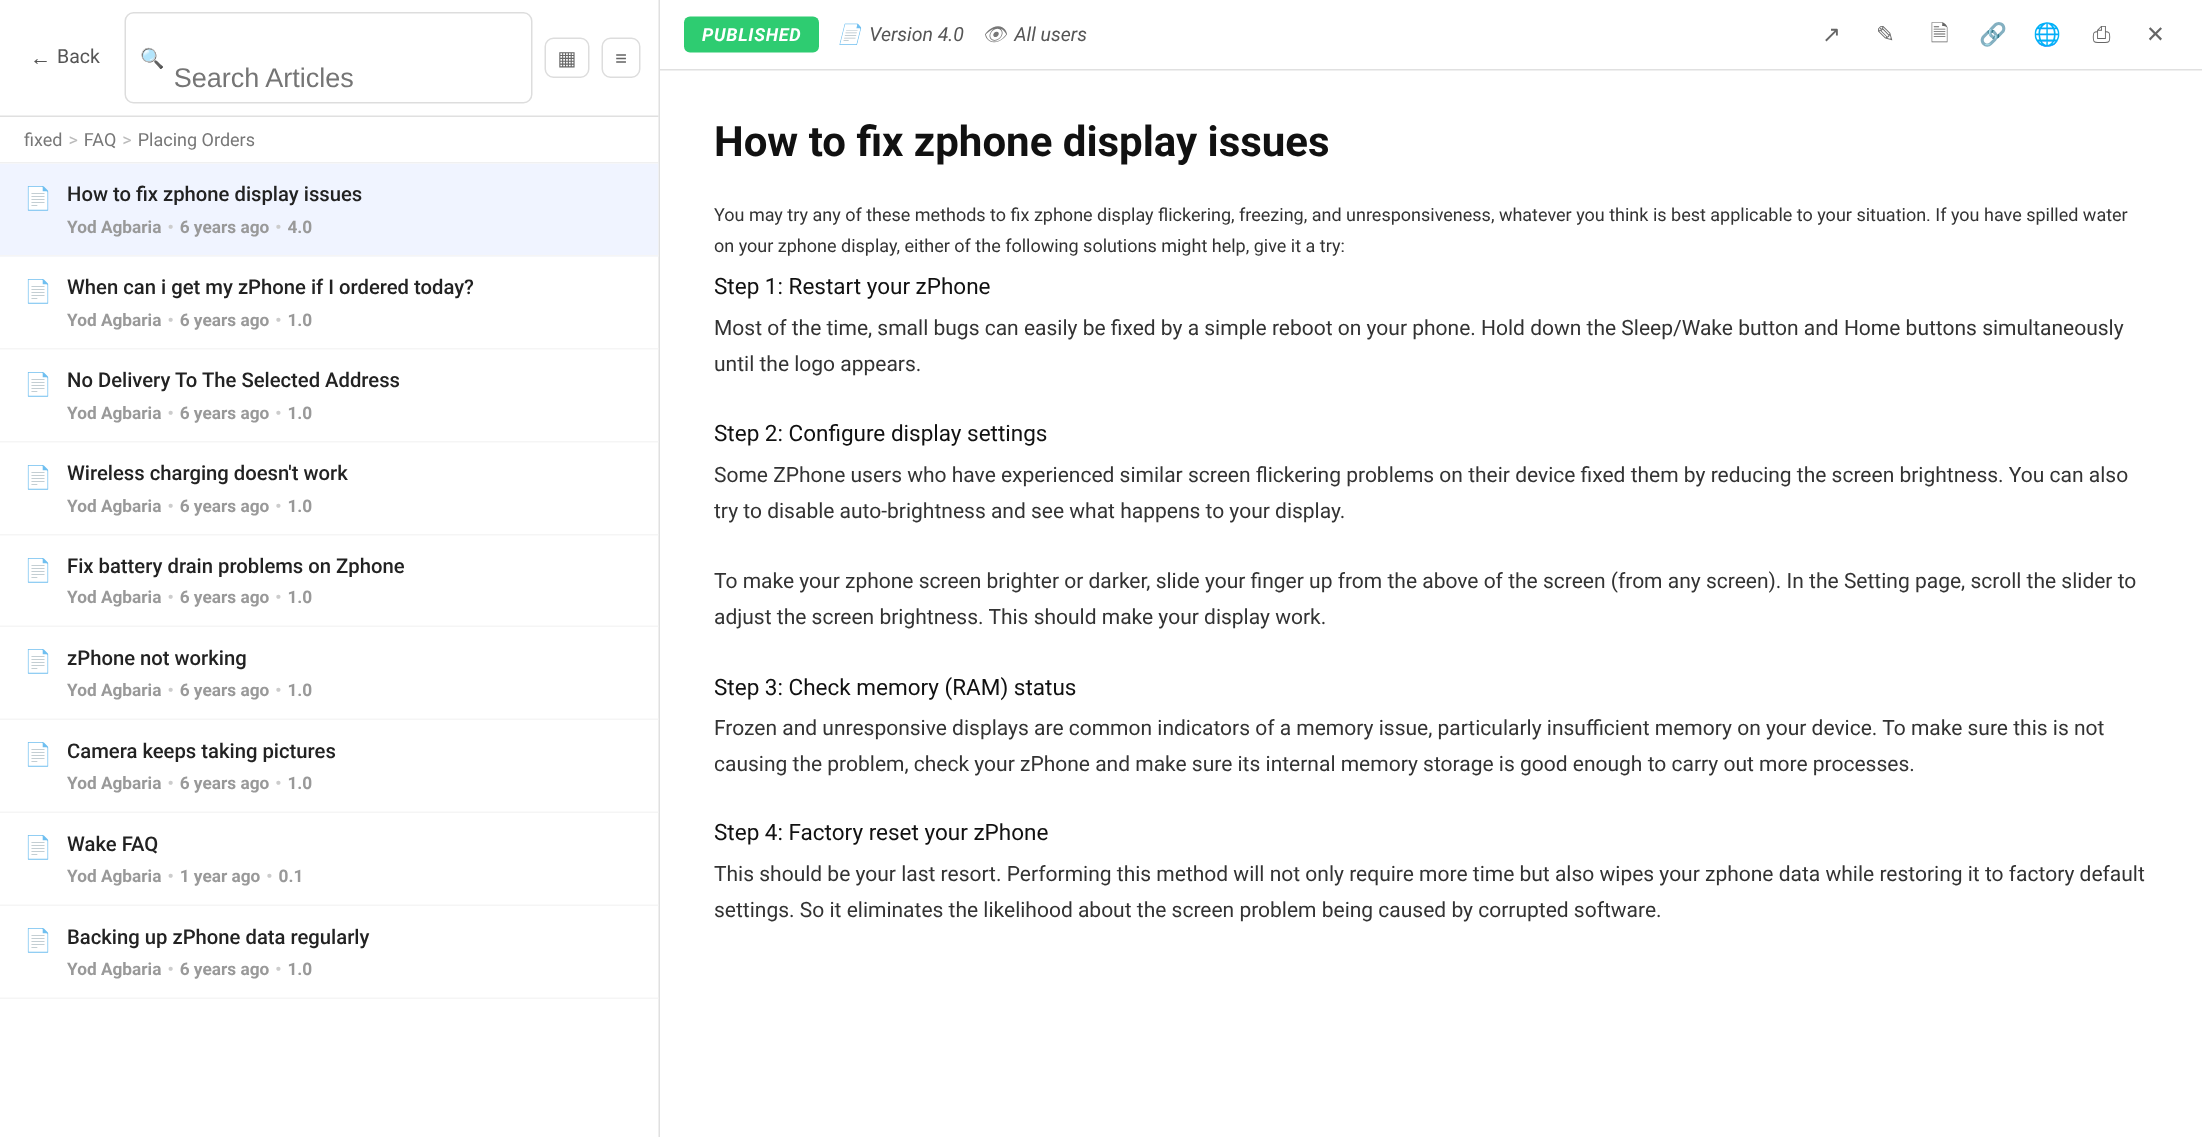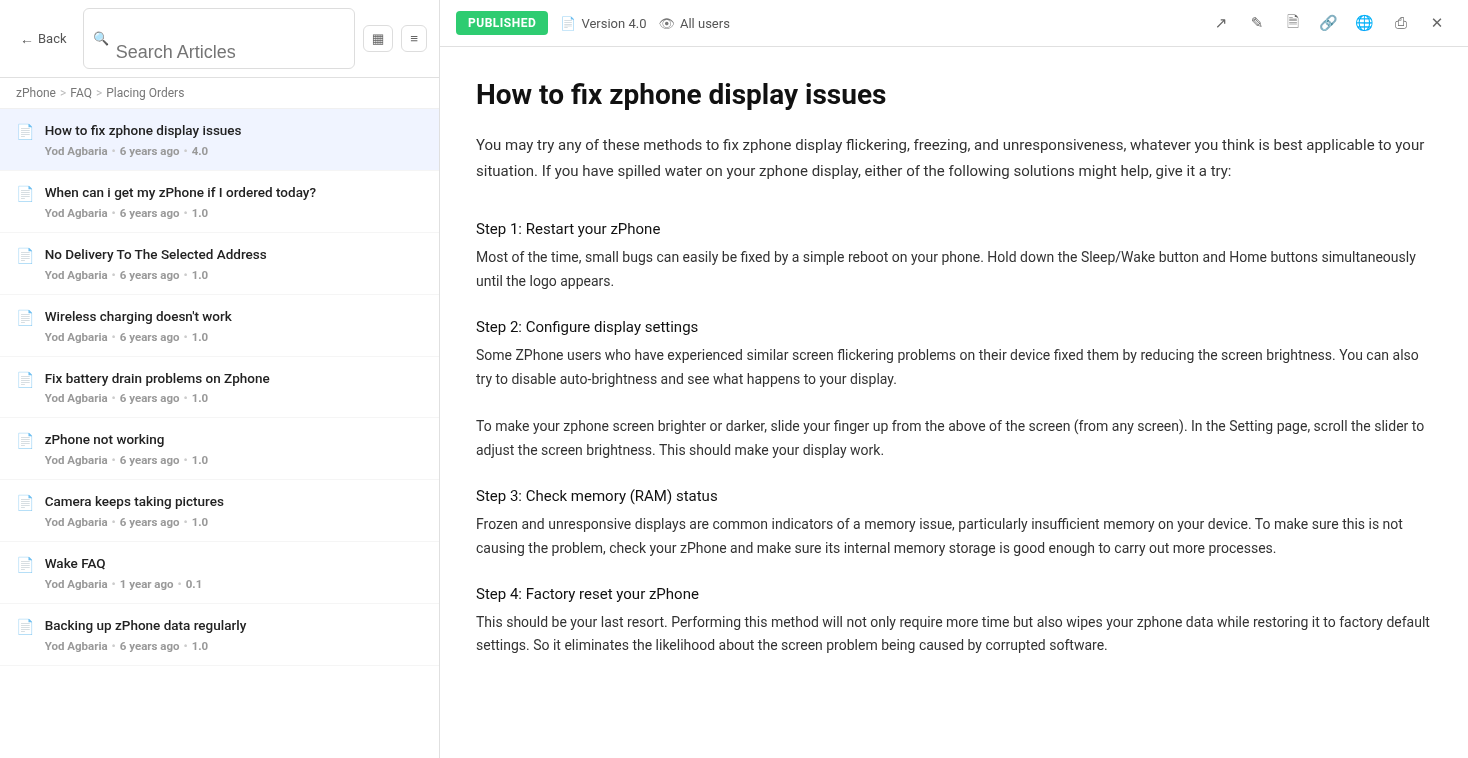--- a/index.html
+++ b/index.html
@@ -26,36 +26,36 @@
     .article-icon { color: #999; font-size: 15px; margin-top: 2px; flex-shrink: 0; }
     .article-content { flex: 1; }
     .article-title { font-size: 13.5px; font-weight: 500; color: #222; line-height: 1.4; margin-bottom: 4px; }
     .article-meta { font-size: 11.5px; color: #999; display: flex; align-items: flex-start; gap: 4px; font-weight: bold; }
     .meta-dot { color: #ccc; }
 
     
     .right-panel { flex: 1; display: flex; flex-direction: column; height: 100%; overflow: hidden; }
 
     .right-header { display: flex; align-items: center; justify-content: space-between; padding: 8px 16px; border-bottom: 1px solid #e0e0e0; }
-    .header-left { display: flex; align-items: center; gap: 12px; }
+    .header-left { display: flex; align-items: center; gap: 12px; font-style: italic; }
     .published-badge { background: #2ecc71; color: #fff; font-size: 12px; font-weight: 700; padding: 5px 12px; border-radius: 4px; letter-spacing: 0.5px; }
     .version-info { display: flex; align-items: center; gap: 5px; font-size: 13px; color: #555; }
     .version-icon { font-size: 13px; color: #777; }
     .users-info { display: flex; align-items: center; gap: 5px; font-size: 13px; color: #555; }
     .users-icon { font-size: 13px; color: #777; }
     .header-actions { display: flex; align-items: center; gap: 6px; }
     .header-action-btn { width: 30px; height: 30px; display: flex; align-items: center; justify-content: center; border: none; background: none; cursor: pointer; color: #666; border-radius: 4px; font-size: 15px; }
 
     .tabs-bar { display: flex; align-items: center; border-bottom: 1px solid #e0e0e0; padding: 0 16px; }
     .tab { padding: 12px 14px; font-size: 13px; color: #777; cursor: pointer; border-bottom: 2px solid transparent; margin-bottom: -1px; }
     .tab.active { color: #3b82f6; border-bottom-color: #3b82f6; font-weight: 500; }
 
     .article-body { flex: 1; overflow-y: auto; padding: 30px 36px; }
     .article-main-title { font-size: 28px; font-weight: 700; color: #111; margin-bottom: 20px; line-height: 1.3; }
-    .article-intro { font-size: 15px; color: #333; line-height: 1.7; margin-bottom: 36px; }
+    .article-intro { font-size: 12px; color: #333; line-height: 1.7; margin-bottom: 8px; }
     .step-title { font-size: 15px; font-weight: 400; color: #111; margin-bottom: 8px; }
     .step-content { font-size: 14px; color: #333; line-height: 1.7; margin-bottom: 24px; }
   </style>
 </head>
 <body>
 
 <div class="left-panel">
   <div class="top-bar">
     <div class="back-btn">
       <span class="back-arrow">←</span>
@@ -63,21 +63,21 @@
     </div>
     <div class="search-box">
       <span class="search-icon">🔍</span>
       <input class="search-input" type="text" placeholder="Search Articles" style="">
     </div>
     <button class="filter-btn">▦</button>
     <button class="filter-btn">≡</button>
   </div>
 
   <div class="breadcrumb">
-    <span class="breadcrumb-item">zPhone</span>
+    <span class="breadcrumb-item">fixed</span>
     <span class="breadcrumb-sep">&gt;</span>
     <span class="breadcrumb-item">FAQ</span>
     <span class="breadcrumb-sep">&gt;</span>
     <span class="breadcrumb-item">Placing Orders</span>
   </div>
 
   <div class="article-list" id="article-list">
   <div class="article-item active">
     <span class="article-icon">📄</span>
     <div class="article-content">

